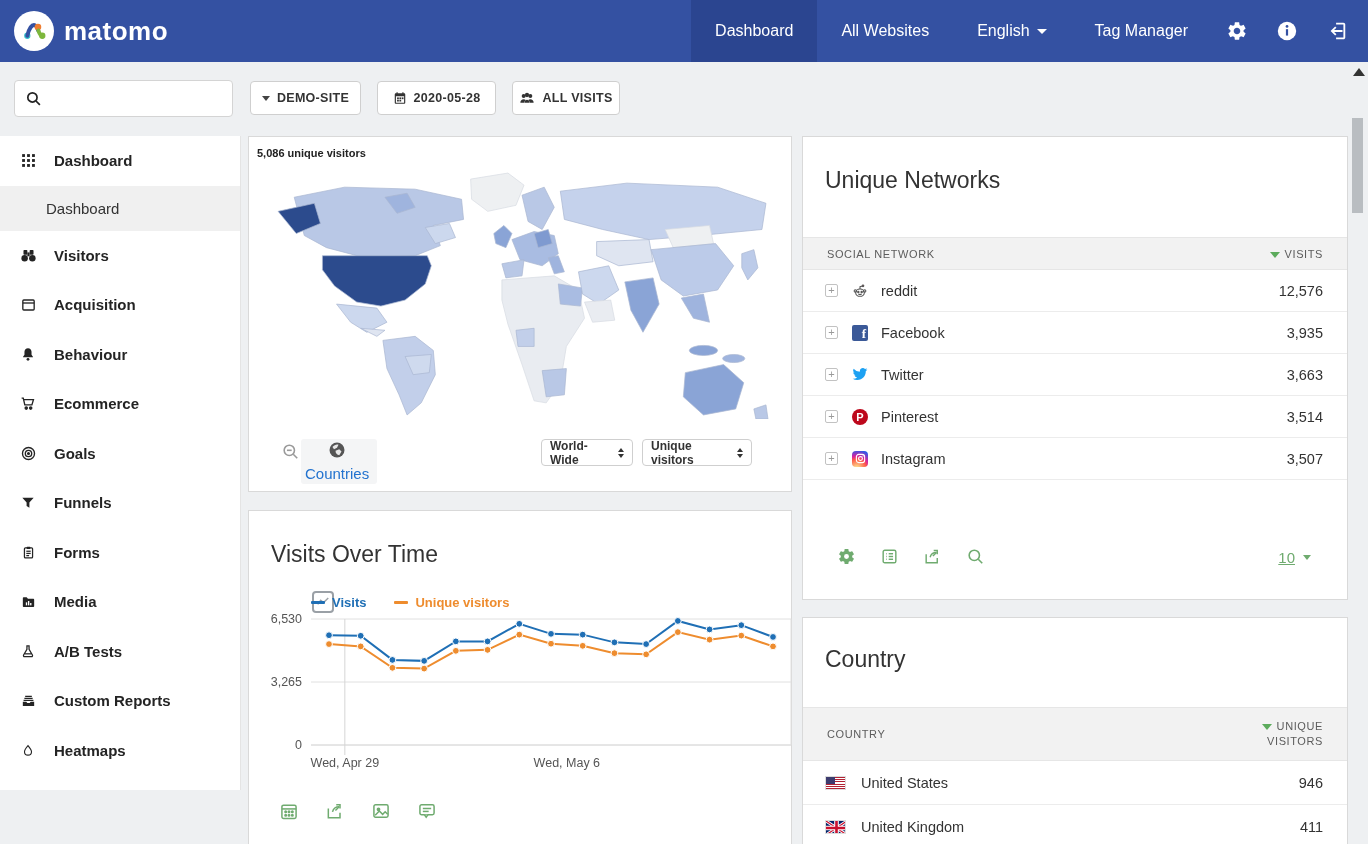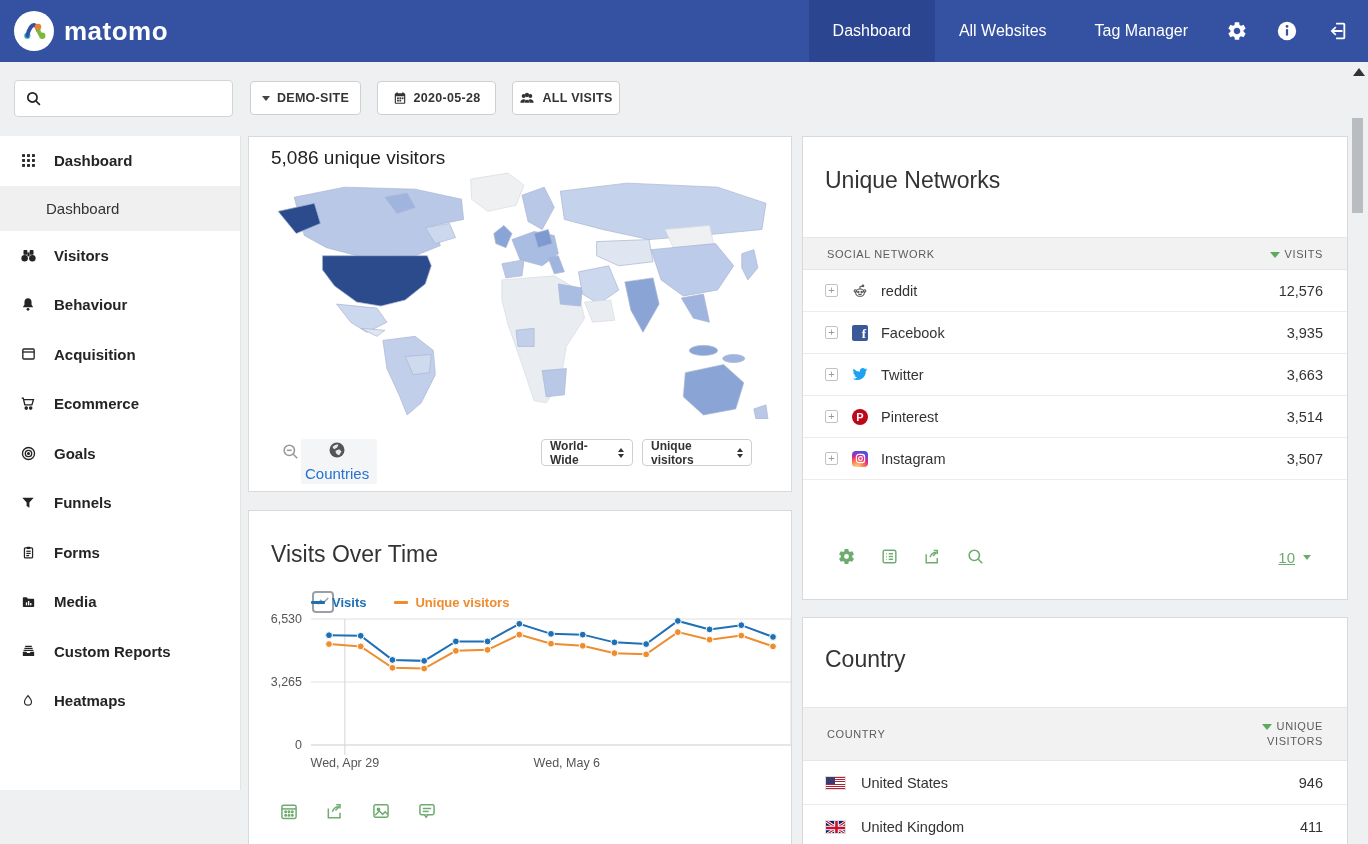--- a/index.html
+++ b/index.html
@@ -44,21 +44,21 @@
   .side-item .sicon { width:20px; display:flex; justify-content:center; color:#242424; }
   .side-sub { height:45px; display:flex; align-items:center; padding-left:46px;
     font-size:15px; font-weight:normal; color:#333; cursor:pointer; }
   .side-sub.selected { background:#f0f0f0; }
 
   
   .card { position:absolute; background:#fff; border:1px solid #d9d9d9; }
   .widget-title { font-size:23px; font-weight:400; color:#333; }
 
   
-  .map-title { position:absolute; left:22px; top:10px; font-size:19px; font-weight:normal; color:#222; }
+  .map-title { position:absolute; left:8px; top:10px; font-size:11px; font-weight:bold; color:#222; }
   .map-svg { position:absolute; left:14px; top:30px; }
   .map-footer { position:absolute; left:0; bottom:24px; width:100%; height:28px; }
   .countries-chip { position:absolute; left:52px; top:0; display:flex; align-items:center;
     gap:6px; background:#f4f5f6; padding:2px 8px 2px 4px; border-radius:3px; cursor:pointer;flex-direction:column; }
   .countries-chip span { color:#2373cf; font-size:15px; }
   .map-select { position:absolute; top:0; height:27px; background:#fff;
     border:1px solid #cfcfcf; border-radius:4px; display:flex; align-items:center;
     justify-content:space-between; padding:0 8px; font-size:12px; font-weight:bold;
     color:#333; cursor:pointer; }
   .updown { display:flex; flex-direction:column; gap:2px; margin-left:8px; }
@@ -131,20 +131,24 @@
         <circle cx="24" cy="14" r="4.2" fill="#ef7d31"></circle>
         <path d="M24.5 18.5 C26 22.5 27.5 25 29 25.5" stroke="#7db73c" stroke-width="5" fill="none" stroke-linecap="round"></path>
         <circle cx="29.5" cy="25" r="4" fill="#7db73c"></circle>
       </svg>
     </div>
     <span class="brand-name">matomo</span>
   </div>
   <div class="nav-right">
     <div class="nav-item active">Dashboard</div>
     <div class="nav-item">All Websites</div>
+    <div class="nav-item">
+      <span>English</span>
+      <span class="nav-caret"></span>
+    </div>
     <div class="nav-item">Tag Manager</div>
     <div class="nav-icon">
       <svg width="22" height="22" viewBox="0 0 24 24" fill="#fff">
           <path d="M19.14 12.94c.04-.3.06-.61.06-.94 0-.32-.02-.64-.07-.94l2.03-1.58c.18-.14.23-.41.12-.61l-1.92-3.32c-.12-.22-.37-.29-.59-.22l-2.39.96c-.5-.38-1.03-.7-1.62-.94l-.36-2.54c-.04-.24-.24-.41-.48-.41h-3.84c-.24 0-.43.17-.47.41l-.36 2.54c-.59.24-1.13.57-1.62.94l-2.39-.96c-.22-.08-.47 0-.59.22L2.74 8.87c-.12.21-.08.47.12.61l2.03 1.58c-.05.3-.09.63-.09.94s.02.64.07.94l-2.03 1.58c-.18.14-.23.41-.12.61l1.92 3.32c.12.22.37.29.59.22l2.39-.96c.5.38 1.03.7 1.62.94l.36 2.54c.05.24.24.41.48.41h3.84c.24 0 .44-.17.47-.41l.36-2.54c.59-.24 1.13-.56 1.62-.94l2.39.96c.22.08.47 0 .59-.22l1.92-3.32c.12-.22.07-.47-.12-.61l-2.01-1.58zM12 15.6c-1.98 0-3.6-1.62-3.6-3.6s1.62-3.6 3.6-3.6 3.6 1.62 3.6 3.6-1.62 3.6-3.6 3.6z"></path>
         </svg>
     </div>
     <div class="nav-icon">
       <svg width="22" height="22" viewBox="0 0 24 24">
           <circle cx="12" cy="12" r="10" fill="#fff"></circle>
           <rect x="10.8" y="10" width="2.4" height="7" fill="#3451a2"></rect>
@@ -227,35 +231,35 @@
           <rect x="13.5" y="4" width="5" height="6" rx="1"></rect>
           <rect x="10.5" y="7" width="3" height="5"></rect>
           <circle cx="7" cy="14.5" r="4.2"></circle>
           <circle cx="17" cy="14.5" r="4.2"></circle>
         </svg>
       </span>
     <span>Visitors</span>
   </div>
   <div class="side-item">
     <span class="sicon">
+        <svg width="17" height="16" viewBox="0 0 24 24" fill="none" stroke="#242424" stroke-width="2">
+          <rect x="3.5" y="4.5" width="17" height="15" rx="1.5"></rect>
+          <line x1="3.5" y1="9" x2="20.5" y2="9"></line>
+        </svg>
+      </span>
+    <span>Acquisition</span>
+  </div>
+  <div class="side-item">
+    <span class="sicon">
         <svg width="16" height="17" viewBox="0 0 24 24" fill="#242424">
           <path d="M12 2.5c-3.1 0-5.3 2.3-5.3 5.3v4.6L4.6 15.2v1h14.8v-1l-2.1-2.8V7.8c0-3-2.2-5.3-5.3-5.3z"></path>
           <circle cx="12" cy="19.3" r="2.1"></circle>
         </svg>
       </span>
     <span>Behaviour</span>
-  </div>
-  <div class="side-item">
-    <span class="sicon">
-        <svg width="17" height="16" viewBox="0 0 24 24" fill="none" stroke="#242424" stroke-width="2">
-          <rect x="3.5" y="4.5" width="17" height="15" rx="1.5"></rect>
-          <line x1="3.5" y1="9" x2="20.5" y2="9"></line>
-        </svg>
-      </span>
-    <span>Acquisition</span>
   </div>
   <div class="side-item">
     <span class="sicon">
         <svg width="18" height="17" viewBox="0 0 24 24" fill="none" stroke="#242424" stroke-width="1.9">
           <path d="M3 4.5h2.3l2.2 9.5h10l2.2-7.5H6.3"></path>
           <circle cx="9.5" cy="18.5" r="1.6" fill="#242424"></circle>
           <circle cx="15.8" cy="18.5" r="1.6" fill="#242424"></circle>
         </svg>
       </span>
     <span>Ecommerce</span>
@@ -293,20 +297,29 @@
   <div class="side-item">
     <span class="sicon">
         <svg width="17" height="16" viewBox="0 0 24 24">
           <path d="M3.5 6.5c0-.8.7-1.5 1.5-1.5h4.2l2 2H19c.8 0 1.5.7 1.5 1.5V18c0 .8-.7 1.5-1.5 1.5H5c-.8 0-1.5-.7-1.5-1.5z" fill="#242424"></path>
           <rect x="8" y="12.5" width="2" height="4.5" fill="#fff"></rect>
           <rect x="11.2" y="10.5" width="2" height="6.5" fill="#fff"></rect>
           <rect x="14.4" y="13.5" width="2" height="3.5" fill="#fff"></rect>
         </svg>
       </span>
     <span>Media</span>
+  </div>
+  <div class="side-item">
+    <span class="sicon">
+        <svg width="16" height="17" viewBox="0 0 24 24" fill="none" stroke="#242424" stroke-width="1.9">
+          <path d="M9.5 3.5h5M10.4 3.5v5.2l-5 8.6c-.6 1 .1 2.4 1.3 2.4h10.6c1.2 0 1.9-1.4 1.3-2.4l-5-8.6V3.5"></path>
+          <line x1="7" y1="15.5" x2="17" y2="15.5"></line>
+        </svg>
+      </span>
+    <span>A/B Tests</span>
   </div>
   <div class="side-item">
     <span class="sicon">
         <svg width="17" height="16" viewBox="0 0 24 24">
           <path d="M3.5 13h5.2l1.5 2h3.6l1.5-2h5.2v6.5h-17z" fill="#242424"></path>
           <path d="M7 5h10M5.8 8h12.4M4.6 11h14.8" stroke="#242424" stroke-width="1.8" fill="none"></path>
         </svg>
       </span>
     <span>Custom Reports</span>
   </div>

